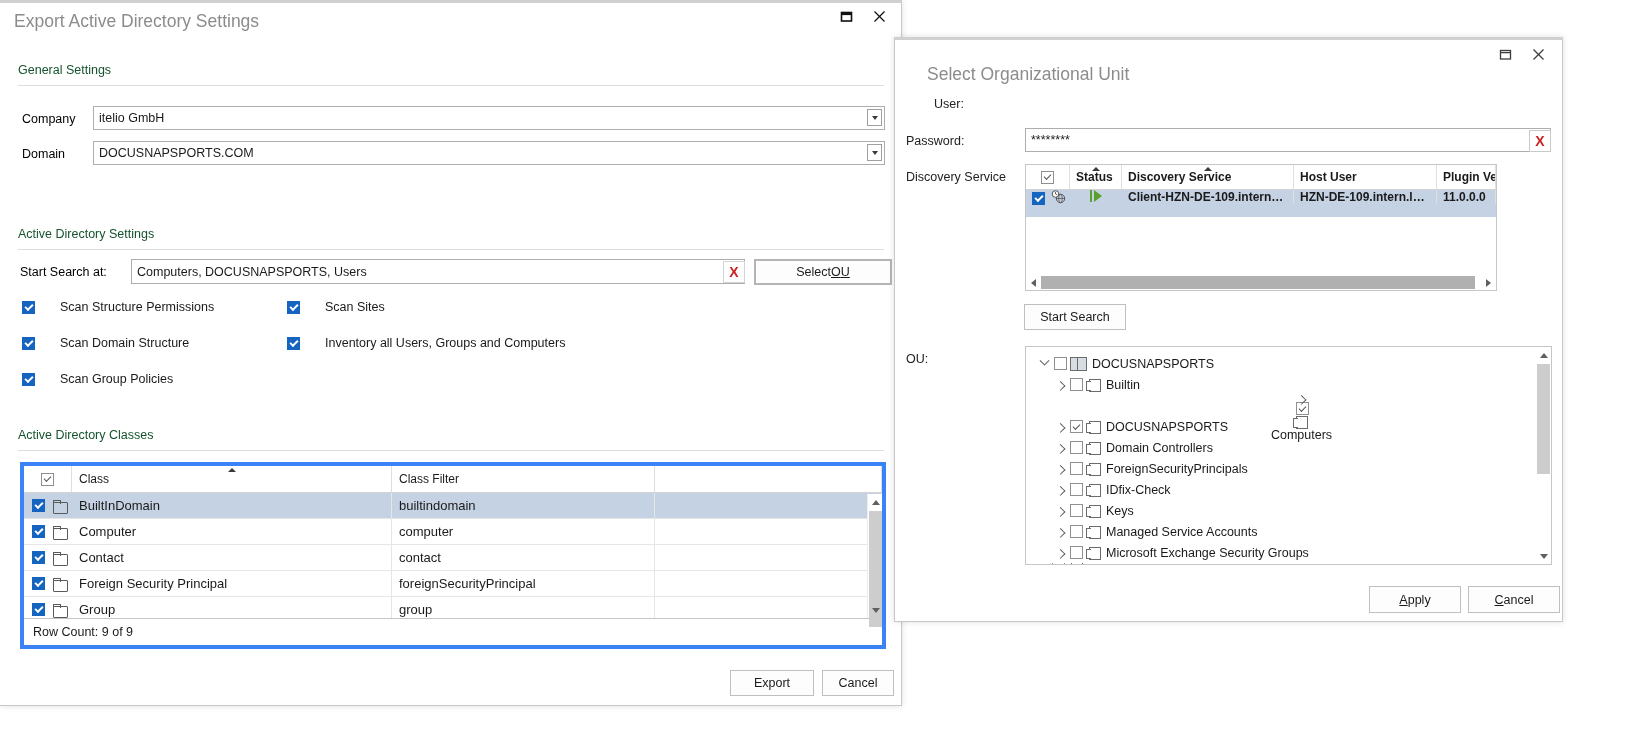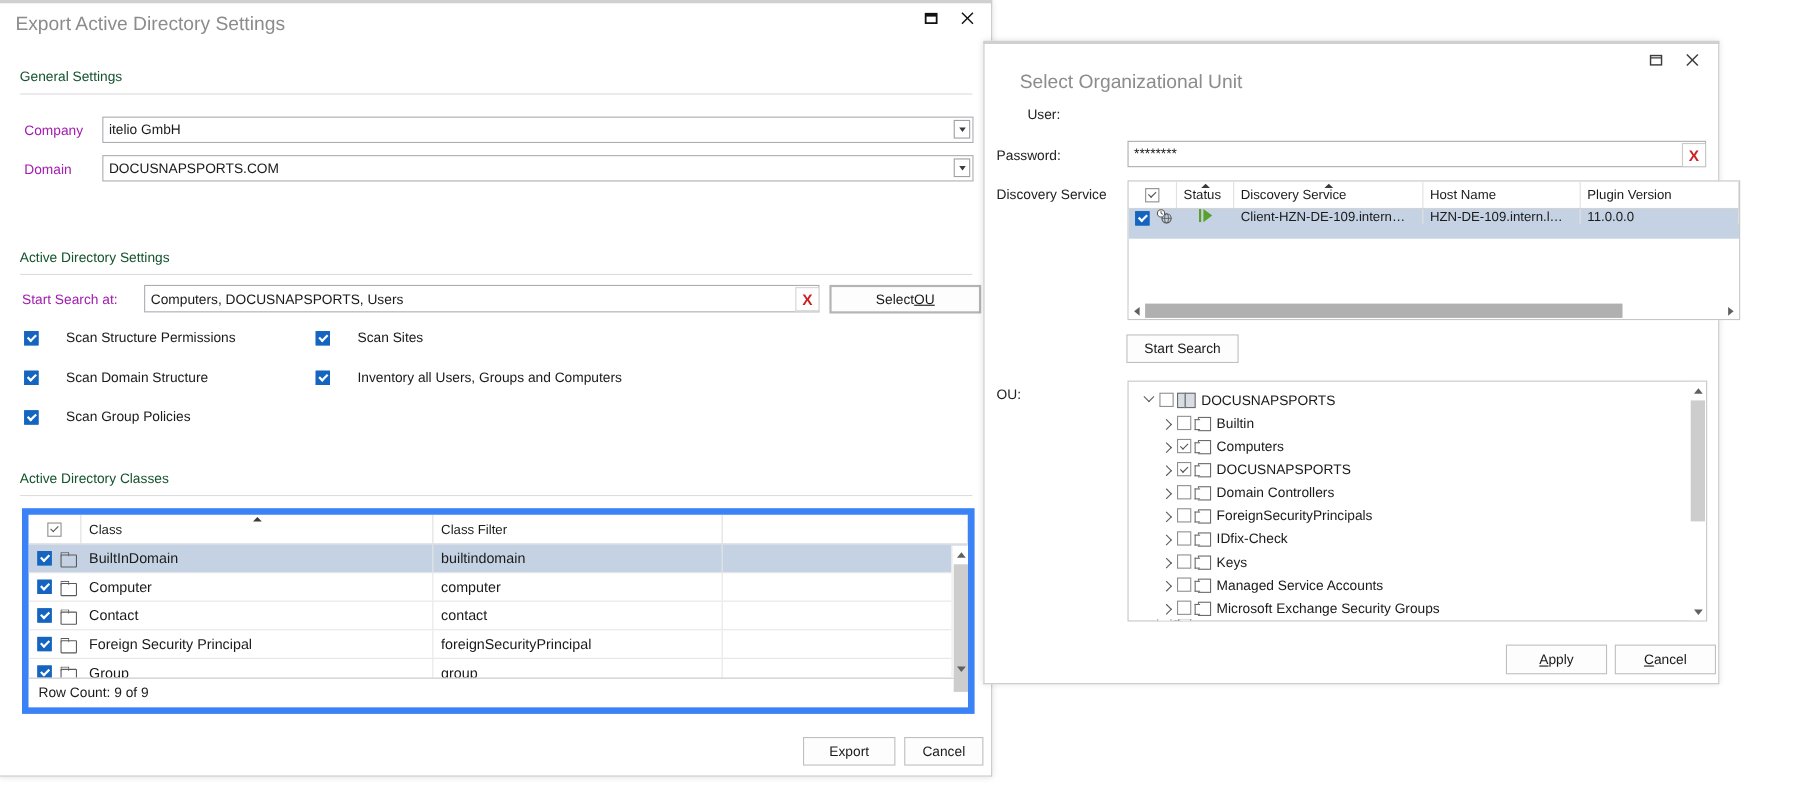--- a/index.html
+++ b/index.html
@@ -43,21 +43,21 @@
   }
   .group-rule {
     position: absolute;
     height: 1px;
     background: #dcdcdc;
   }
 
   .field-label {
     position: absolute;
     font-size: 12.5px;
-    color: #a21caf;
+    color: #000000;
     white-space: nowrap;
   }
 
   .textbox {
     position: absolute;
     border: 1px solid #abadb3;
     background: #fff;
     height: 24px;
     display: flex;
     align-items: center;
@@ -118,21 +118,21 @@
     content:"";
     width:6px; height:3px;
     border-left:1.5px solid #555; border-bottom:1.5px solid #555;
     transform: rotate(-45deg);
     margin-top:-2px;
   }
 
   .chkline { position: absolute; display: flex; align-items: flex-end; gap: 25px; font-size: 12.5px; white-space: nowrap; }
 
   
-  .grid { position: absolute; border: 6px solid #3b82f6; background: #fff; overflow: hidden; }
+  .grid { position: absolute; border: 4px solid #3b82f6; background: #fff; overflow: hidden; }
   .grid-head {
     display: flex; height: 27px;
     border-bottom: 1px solid #d3d3d3;
     background: #fff;
     align-items: stretch;
   }
   .gh {
     display: flex; align-items: center; padding: 0 7px;
     border-right: 1px solid #dedede;
     font-size: 12px; color: #1a1a1a;
@@ -394,33 +394,33 @@
     <div class="label-sm" style="left:11px; top:94px;">Password:</div>
     <div class="textbox" style="left:130px; top:88px; width:526px;">
       <span>********</span>
     </div>
     <div class="clear-x" style="left:634px; top:90px; border-color:#c9c9c9;">
       <span>X</span>
     </div>
 
     <div class="label-sm" style="left:11px; top:130px;">Discovery Service</div>
 
-    <div class="ds-grid" style="left:130px; top:124px; width:557px; height:127px;">
+    <div class="ds-grid" style="left:130px; top:124px; width:472px; height:127px;font-weight:bold;">
       <div class="ds-head">
         <div class="ds-c" style="width:44px; justify-content:center;">
           <span class="cbx lt"></span>
         </div>
         <div class="ds-c sort-asc" style="width:52px; position:relative;">
           <span>Status</span>
         </div>
         <div class="ds-c sort-asc" style="width:172px; position:relative;">
           <span>Discovery Service</span>
         </div>
         <div class="ds-c" style="width:143px;">
-          <span>Host Name</span>
+          <span>Host User</span>
         </div>
         <div class="ds-c" style="flex:1;">
           <span>Plugin Version</span>
         </div>
       </div>
 
       <div class="ds-row">
         <div class="ds-c" style="width:44px; gap:6px; border-right:none;">
           <span class="cbx blue"></span>
           <span>
@@ -471,21 +471,21 @@
             <span class="cbx" style="margin-left: 2px;"></span>
             <span class="dom-icon"></span>
             <span>DOCUSNAPSPORTS</span>
           </div>
           <div class="tnode" style="padding-left: 26px;">
             <span class="twist closed"></span>
             <span class="cbx" style="margin-left: 2px;"></span>
             <span class="ou-icon"></span>
             <span>Builtin</span>
           </div>
-          <div class="tnode" style="padding-left: 26px;">
+          <div class="tnode" style="padding-left: 26px; flex-direction: column;">
             <span class="twist closed"></span>
             <span class="cbx lt" style="margin-left: 2px;"></span>
             <span class="ou-icon"></span>
             <span>Computers</span>
           </div>
           <div class="tnode" style="padding-left: 26px;">
             <span class="twist closed"></span>
             <span class="cbx lt" style="margin-left: 2px;"></span>
             <span class="ou-icon"></span>
             <span>DOCUSNAPSPORTS</span>

